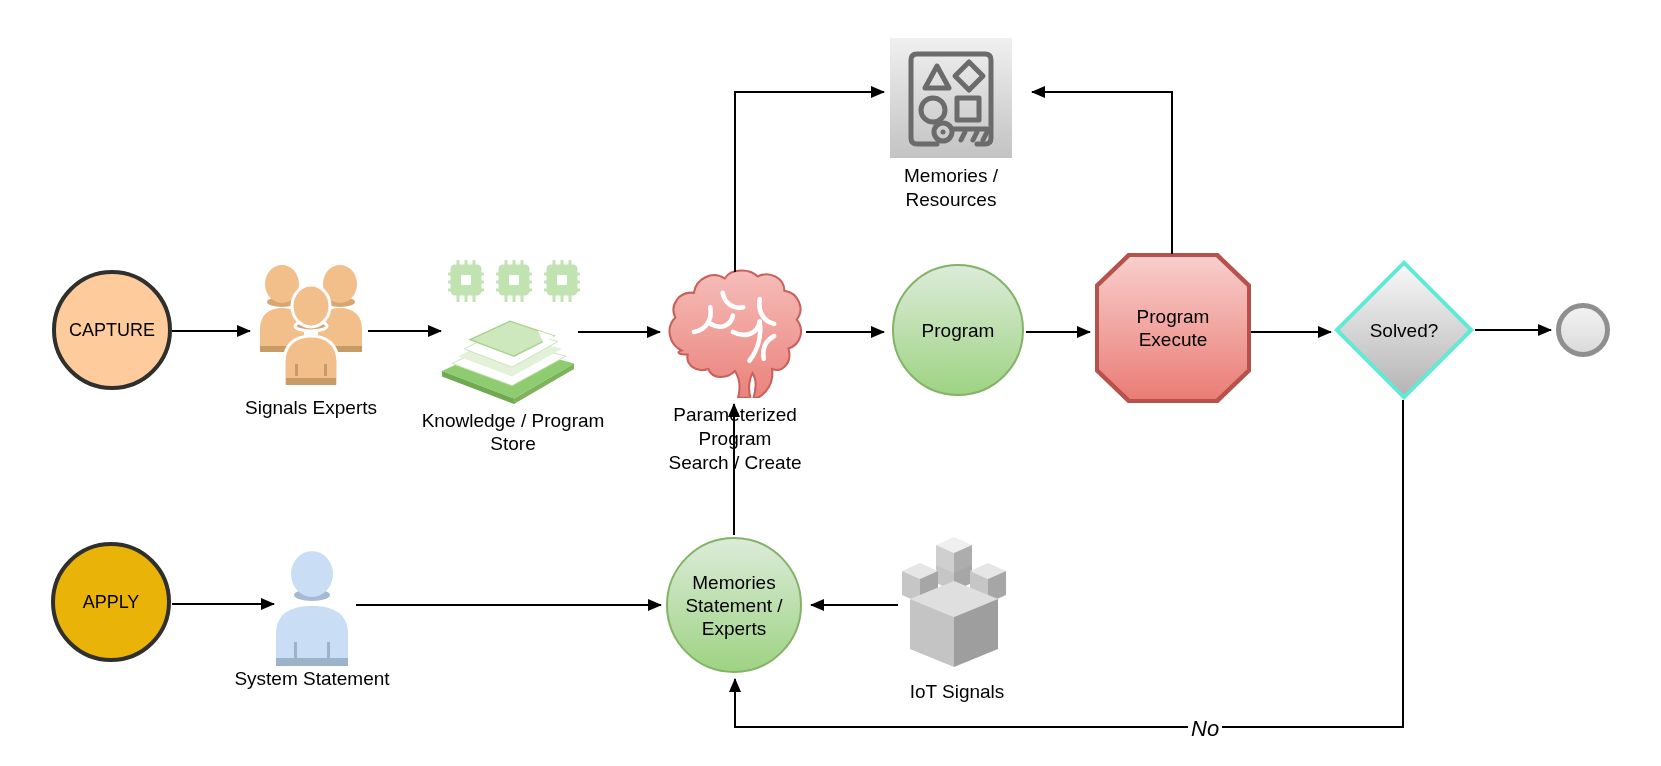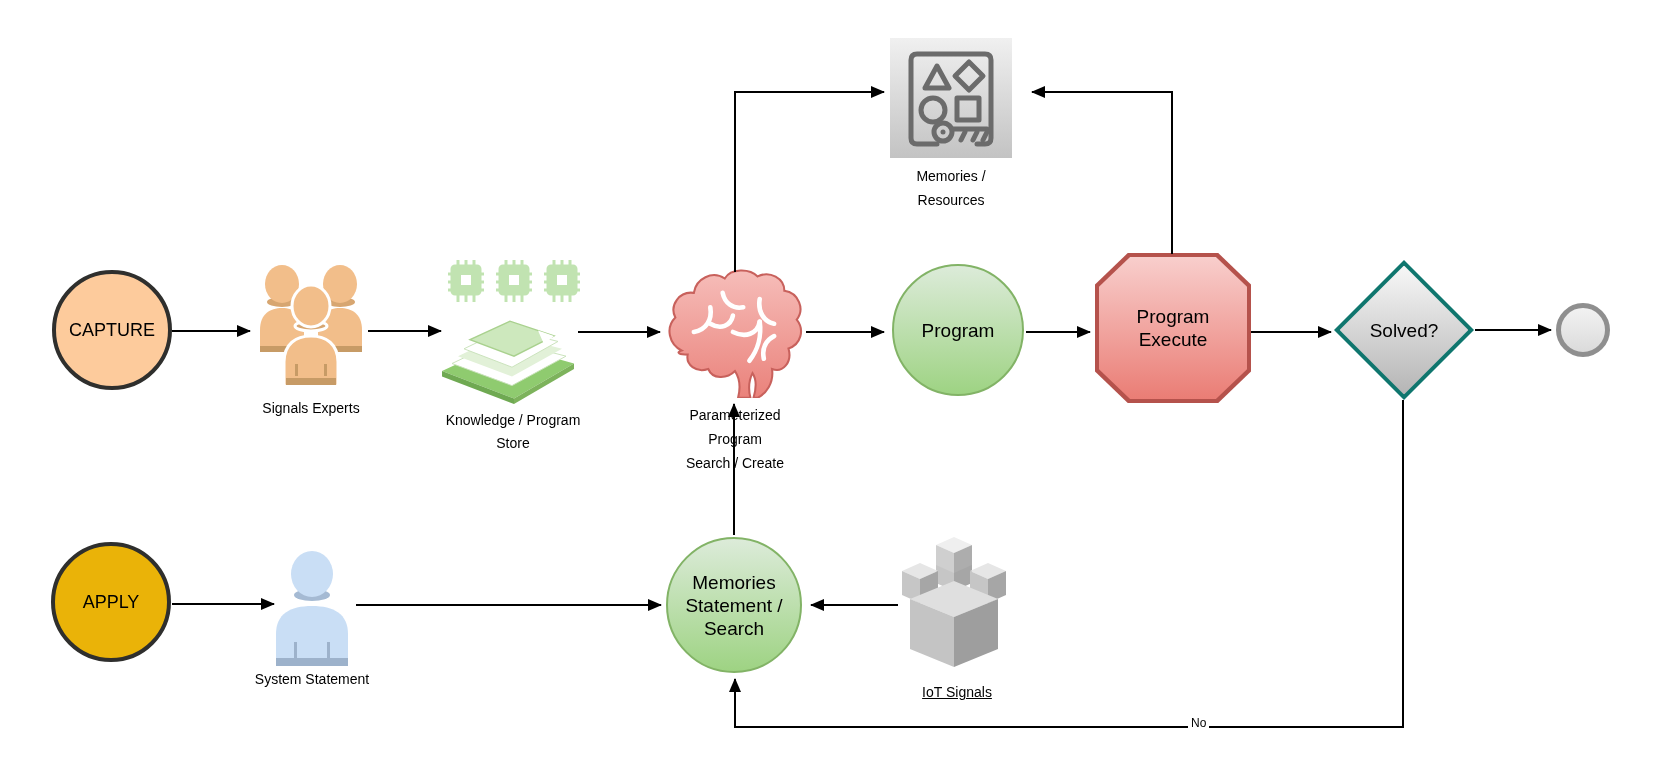--- a/index.html
+++ b/index.html
@@ -11,38 +11,38 @@
   .term{border:4px solid #2f2f2d;font-size:18px;}
   .capture{left:52px;top:270px;width:120px;height:120px;background:#fdcb9c;justify-content:center;}
   .apply{left:51px;top:542px;width:120px;height:120px;background:#eab308;}
   .greenball{border:2px solid #82b366;background:linear-gradient(#dcebd9,#9ed383);font-size:19px;line-height:23px;}
   .program{left:892px;top:264px;width:132px;height:132px;}
   .problem{left:666px;top:537px;width:136px;height:136px;}
   .octagon-outer{left:1095px;top:253px;width:156px;height:150px;background:#b5524c;
       clip-path:polygon(21% 0,79% 0,100% 21%,100% 79%,79% 100%,21% 100%,0 79%,0 21%);}
   .octagon-inner{position:absolute;inset:4px;background:linear-gradient(#f8cecc,#ea7d75);
       clip-path:polygon(21% 0,79% 0,100% 21%,100% 79%,79% 100%,21% 100%,0 79%,0 21%);}
-  .diamond-outer{left:1334px;top:260px;width:140px;height:140px;background:#0f766e;
+  .diamond-outer{left:1334px;top:260px;width:140px;height:140px;background:#5eead4;
       clip-path:polygon(50% 0,100% 50%,50% 100%,0 50%);}
   .diamond-inner{position:absolute;inset:0;background:linear-gradient(#f7f7f7,#b5b5b5);
       clip-path:polygon(50% 0,100% 50%,50% 100%,0 50%);transform:scale(0.92);}
   .shape-label{position:relative;z-index:2;font-size:19px;line-height:23px;}
   .endnode{left:1556px;top:303px;width:54px;height:54px;border:5px solid #8f8f8f;
       background:linear-gradient(#f2f2f2,#dbdbdb);}
   .membox{left:890px;top:38px;width:122px;height:120px;background:linear-gradient(#f0f0f0,#c3c3c3);}
   .icon{position:absolute;z-index:2;}
-  .lbl{position:absolute;z-index:2;font-size:14px;line-height:24px;text-align:center;width:200px;}
+  .lbl{position:absolute;z-index:2;font-size:19px;line-height:24px;text-align:center;width:200px;}
   .lbl-domain{left:211px;top:396px;}
   .lbl-knowledge{left:413px;top:409px;line-height:23px;}
   .lbl-param{left:635px;top:403px;}
   .lbl-mem{left:851px;top:164px;}
   .lbl-engineer{left:212px;top:667px;}
-  .lbl-iot{left:857px;top:680px;text-decoration:underline;}
+  .lbl-iot{left:857px;top:680px;}
   .edge-label{position:absolute;left:1188px;top:716px;z-index:4;background:#fff;
-      padding:0 3px;font-size:12px;}
+      padding:0 3px;font-size:22px;font-style:italic;}
   .connectors{position:absolute;inset:0;z-index:3;pointer-events:none;}
 </style>
 </head>
 <body>
 
 <div class="canvas">
 
   <svg class="connectors" width="1661" height="766" viewBox="0 0 1661 766">
     <defs>
       <marker id="arr" markerUnits="userSpaceOnUse" markerWidth="15" markerHeight="12" refX="13" refY="6" orient="auto">
@@ -202,21 +202,21 @@
     <rect x="8" y="110" width="72" height="8" fill="#9db2cb"></rect>
     <rect x="26" y="94" width="3" height="16" fill="#9db2cb"></rect>
     <rect x="59" y="94" width="3" height="16" fill="#9db2cb"></rect>
   </svg>
   <div class="lbl lbl-engineer">System Statement</div>
 
   <div class="node circle greenball problem">
     <div>
       <div>Memories</div>
       <div>Statement /</div>
-      <div>Search</div>
+      <div>Experts</div>
     </div>
   </div>
 
   <svg class="icon" style="left:898px;top:535px" width="112" height="135" viewBox="0 0 112 135">
     <polygon points="56,18 74,26 56,34 38,26" fill="#e0e0e0"></polygon>
     <polygon points="38,26 56,34 56,56 38,48" fill="#c6c6c6"></polygon>
     <polygon points="74,26 56,34 56,56 74,48" fill="#a6a6a6"></polygon>
     <polygon points="22,28 40,36 22,44 4,36" fill="#e6e6e6"></polygon>
     <polygon points="4,36 22,44 22,68 4,60" fill="#c6c6c6"></polygon>
     <polygon points="40,36 22,44 22,68 40,60" fill="#a6a6a6"></polygon>

